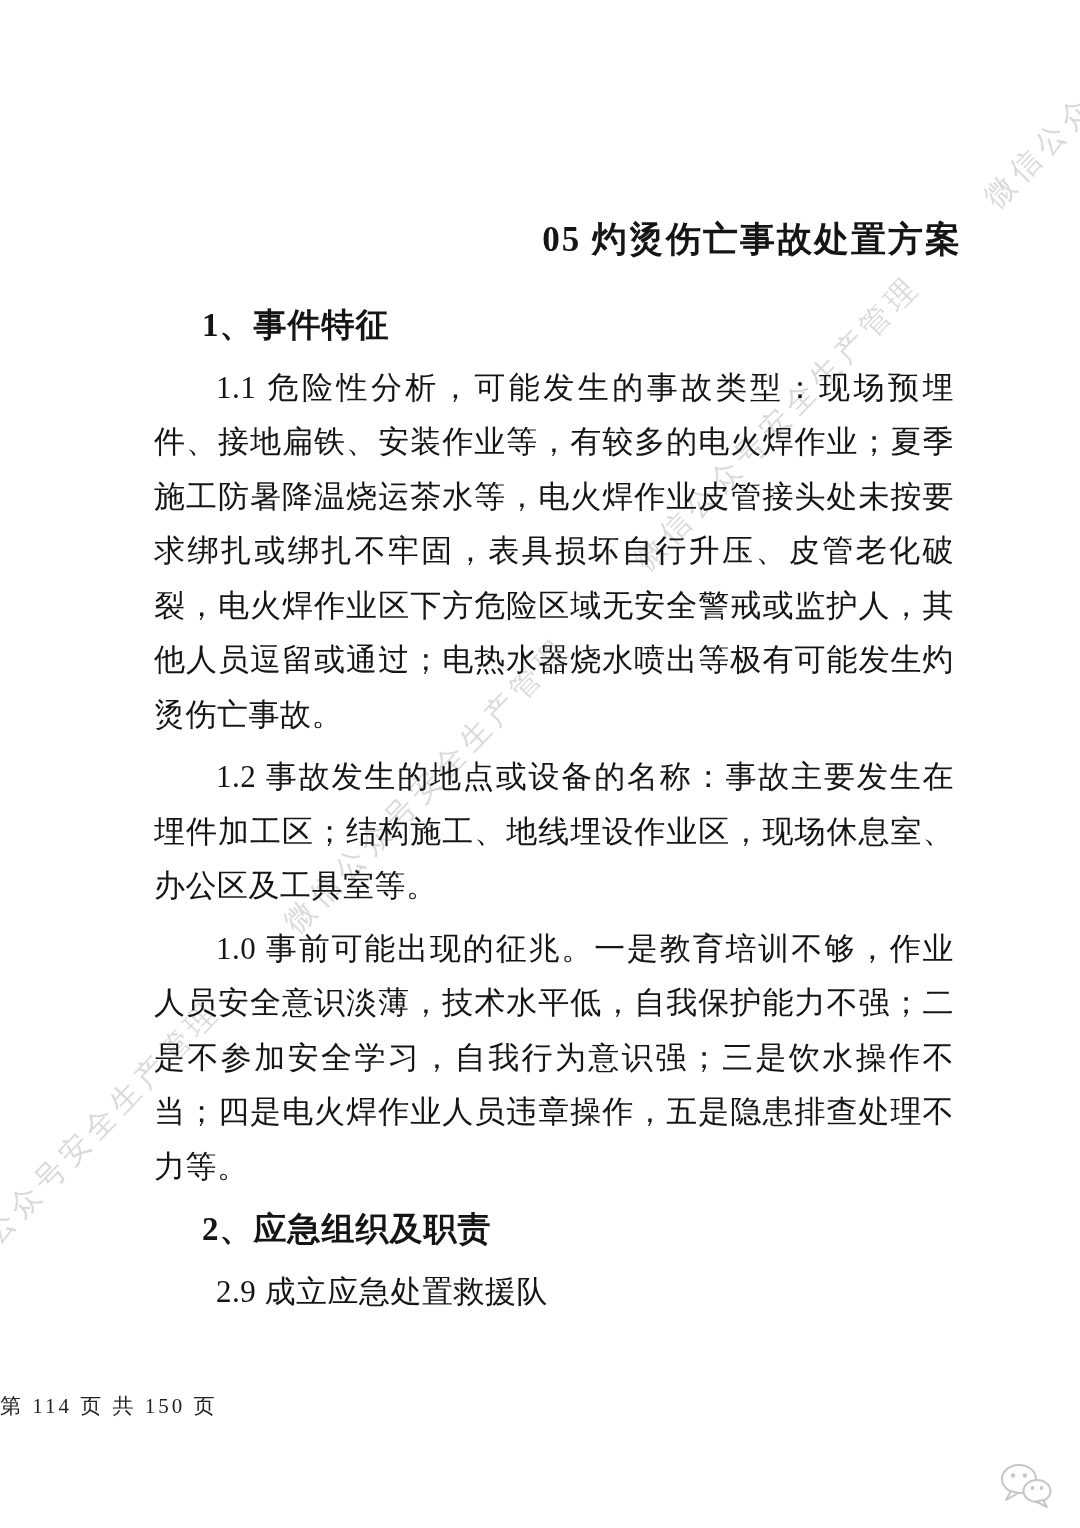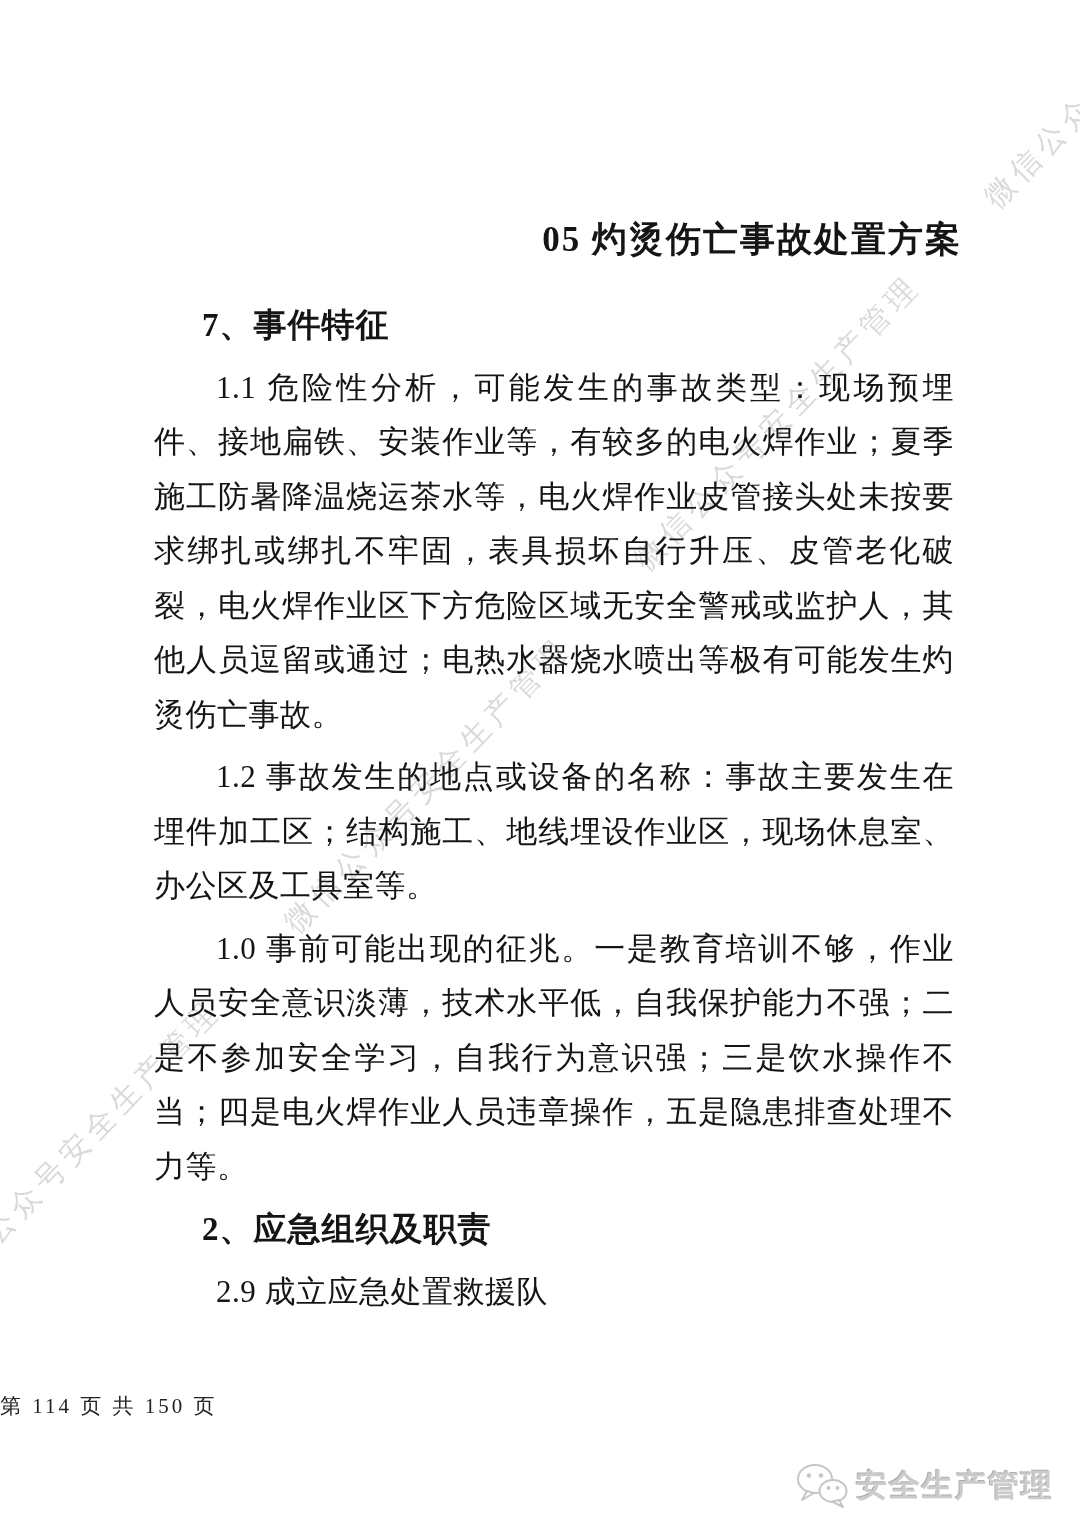--- a/index.html
+++ b/index.html
@@ -84,21 +84,21 @@
 </head>
 <body>
 
 <div class="page">
 
   <div class="watermark-band">微信公众号安全生产管理　　　微信公众号安全生产管理　　　微信公众号安全生产管理　　　微信公众号安全生产管理</div>
 
   <div class="content">
     <div class="doc-title">05  灼烫伤亡事故处置方案</div>
 
-    <div class="section-heading">7、事件特征</div>
+    <div class="section-heading">1、事件特征</div>
 
     <p class="paragraph">1.1 危险性分析，可能发生的事故类型：现场预埋件、接地扁铁、安装作业等，有较多的电火焊作业；夏季施工防暑降温烧运茶水等，电火焊作业皮管接头处未按要求绑扎或绑扎不牢固，表具损坏自行升压、皮管老化破裂，电火焊作业区下方危险区域无安全警戒或监护人，其他人员逗留或通过；电热水器烧水喷出等极有可能发生灼烫伤亡事故。</p>
 
     <p class="paragraph">1.2 事故发生的地点或设备的名称：事故主要发生在埋件加工区；结构施工、地线埋设作业区，现场休息室、办公区及工具室等。</p>
 
 
     <p class="paragraph">1.0 事前可能出现的征兆。一是教育培训不够，作业人员安全意识淡薄，技术水平低，自我保护能力不强；二是不参加安全学习，自我行为意识强；三是饮水操作不当；四是电火焊作业人员违章操作，五是隐患排查处理不力等。</p>
 
     <div class="section-heading">2、应急组织及职责</div>
 
@@ -117,16 +117,15 @@
         <ellipse cx="39" cy="29" rx="13.5" ry="11"></ellipse>
         <path d="M45 38 L49 45 L38 39.5 Z" stroke-linejoin="round"></path>
       </g>
       <g fill="#c6c6c6" stroke="none">
         <circle cx="15" cy="13.5" r="2.2"></circle>
         <circle cx="27" cy="13.5" r="2.2"></circle>
         <circle cx="34.5" cy="26" r="1.9"></circle>
         <circle cx="43.5" cy="26" r="1.9"></circle>
       </g>
     </svg>
-    <span class="brand-label">安全生产管理</span>
   </div>
 
 </div>
 
 </body></html>

